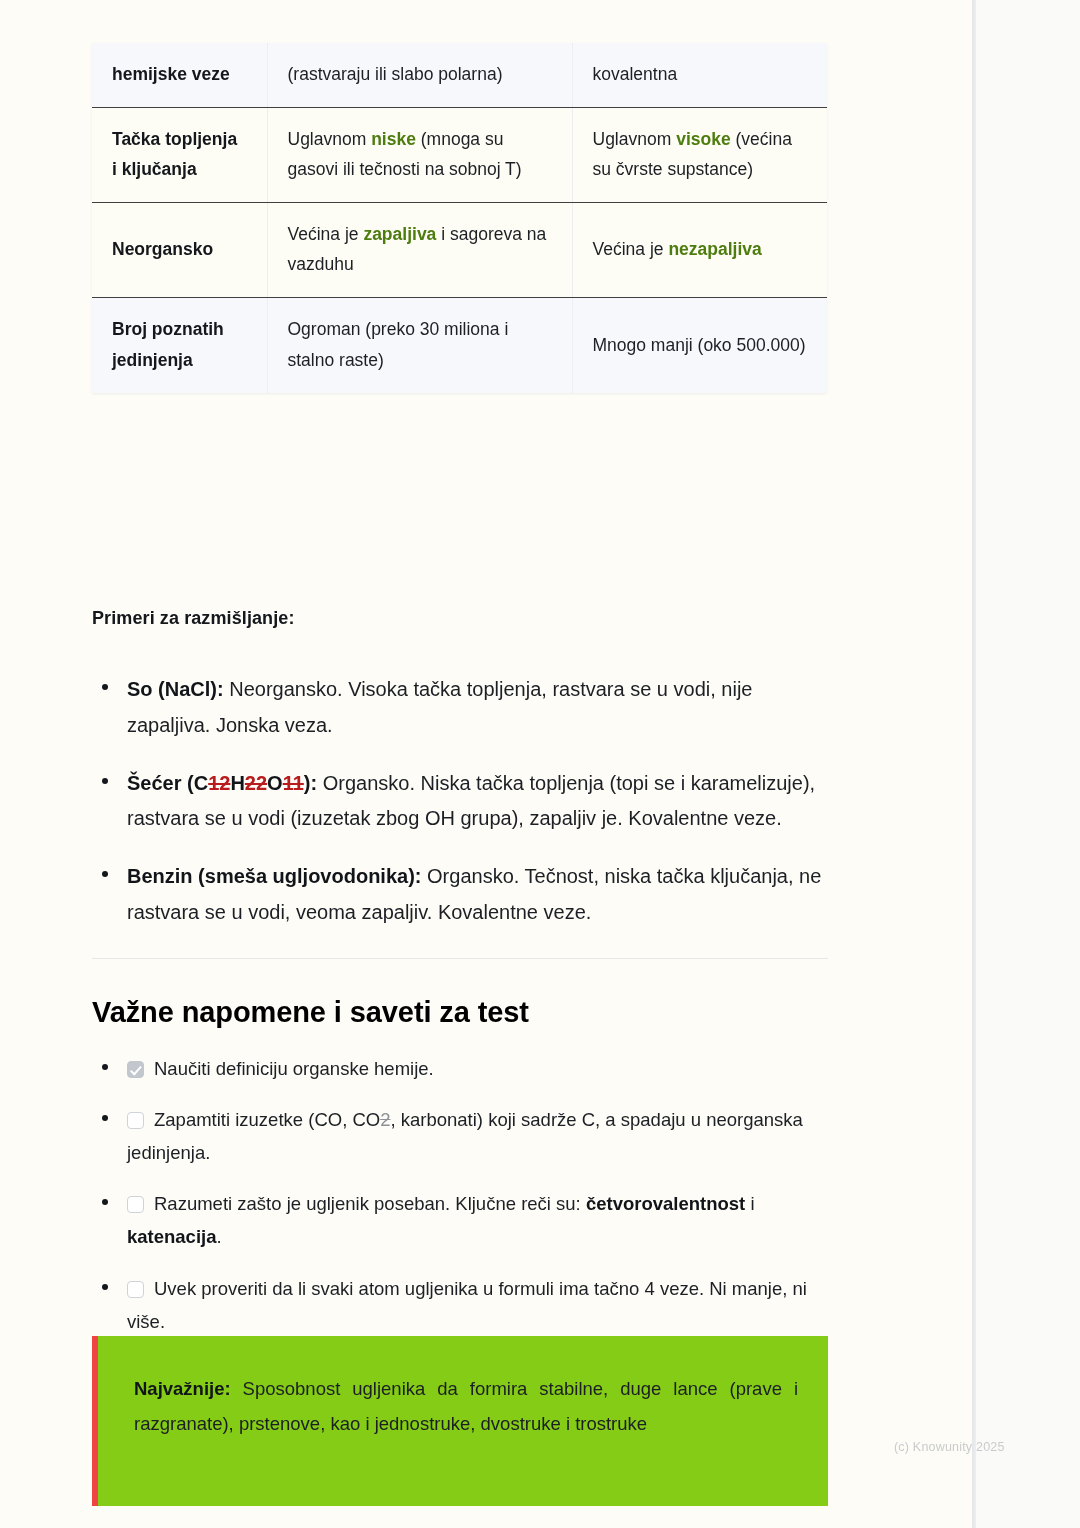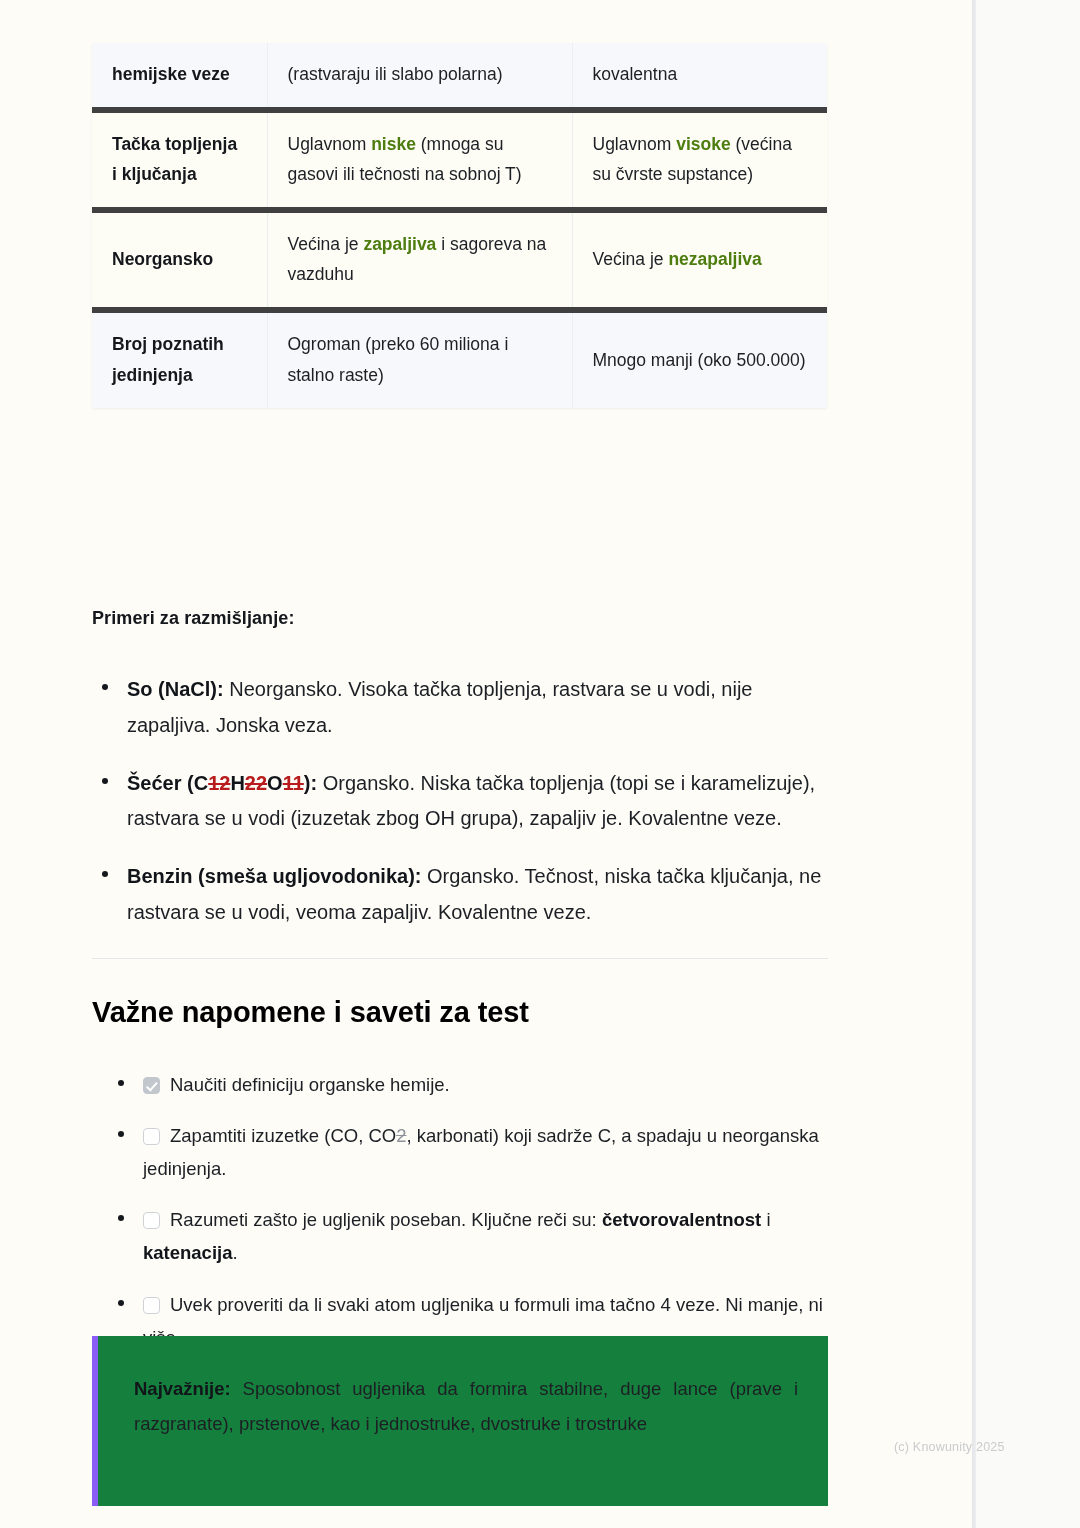--- a/index.html
+++ b/index.html
@@ -55,21 +55,21 @@
     border-radius: 2px;
     overflow: hidden;
   }
   .cmp-table td {
     vertical-align: middle;
     padding: 16px 20px 18px 20px;
     font-size: 17.5px;
     line-height: 1.72;
     color: #1c1f24;
     border-right: 1px solid #edeef1;
-    border-bottom: 6px solid #404040;
+    border-bottom: 1px solid #404040;
     font-weight: 400;
   }
   .cmp-table td:last-child { border-right: none; }
   .cmp-table tr:last-child td { border-bottom: none; }
   .cmp-table col.c1 { width: 175px; }
   .cmp-table col.c2 { width: 305px; }
   .cmp-table col.c3 { width: 255px; }
 
   .cmp-table tr.row-cool td { background: #f7f8fb; }
   .cmp-table tr.row-warm td { background: #fefdf5; }
@@ -146,21 +146,21 @@
     color: #000000;
     letter-spacing: -0.1px;
   }
 
   
   .checklist {
     position: absolute;
     left: 92px;
     top: 1052px;
     width: 755px;
-    margin: 16px;
+    margin: 0;
     padding: 0;
     list-style: none;
   }
   .checklist > li {
     position: relative;
     padding-left: 35px;
     margin-bottom: 18px;
     font-size: 18.5px;
     line-height: 1.79;
     color: #1c1f24;
@@ -207,22 +207,22 @@
     text-decoration: line-through;
   }
 
   
   .callout {
     position: absolute;
     left: 92px;
     top: 1336px;
     width: 736px;
     height: 170px;
-    background: #15803d;
-    border-left: 6px solid #8b5cf6;
+    background: #84cc16;
+    border-left: 6px solid #ef4444;
     padding: 36px 30px 0 36px;
   }
   .callout-text {
     font-size: 18.5px;
     line-height: 1.88;
     color: #1c1f24;
     text-align: justify;
   }
   .callout-text b { font-weight: 700; color: #111419; }
 
@@ -266,21 +266,21 @@
 
 
     <tr class="row-warm">
       <td class="rowhead">Neorgansko</td>
       <td><span>Većina je </span><b>zapaljiva</b><span> i sagoreva na vazduhu</span></td>
       <td><span>Većina je </span><b>nezapaljiva</b><span></span></td>
     </tr>
 
     <tr class="row-cool">
       <td class="rowhead">Broj poznatih jedinjenja</td>
-      <td><span>Ogroman (preko 60 miliona i stalno raste)</span><b></b><span></span></td>
+      <td><span>Ogroman (preko 30 miliona i stalno raste)</span><b></b><span></span></td>
       <td><span>Mnogo manji (oko 500.000)</span><b></b><span></span></td>
     </tr>
 
   </tbody>
 </table>
 
 <div class="examples-title">Primeri za razmišljanje:</div>
 
 <ul class="bullets">
   <li>

